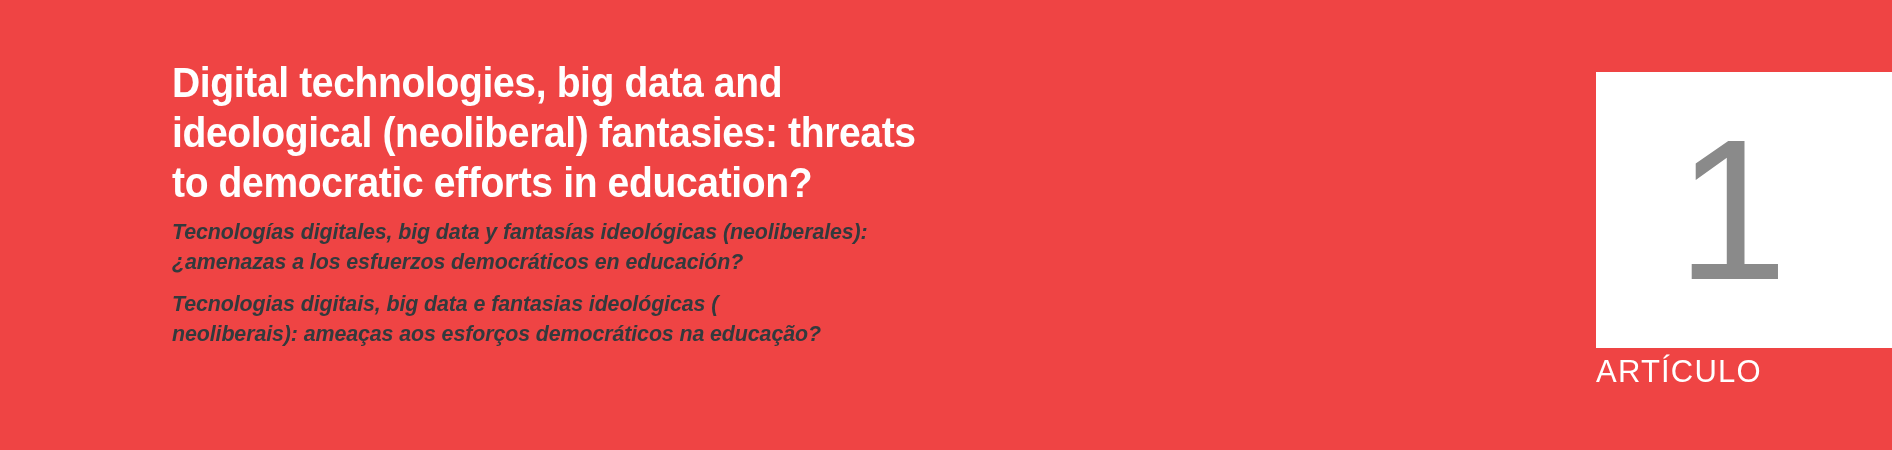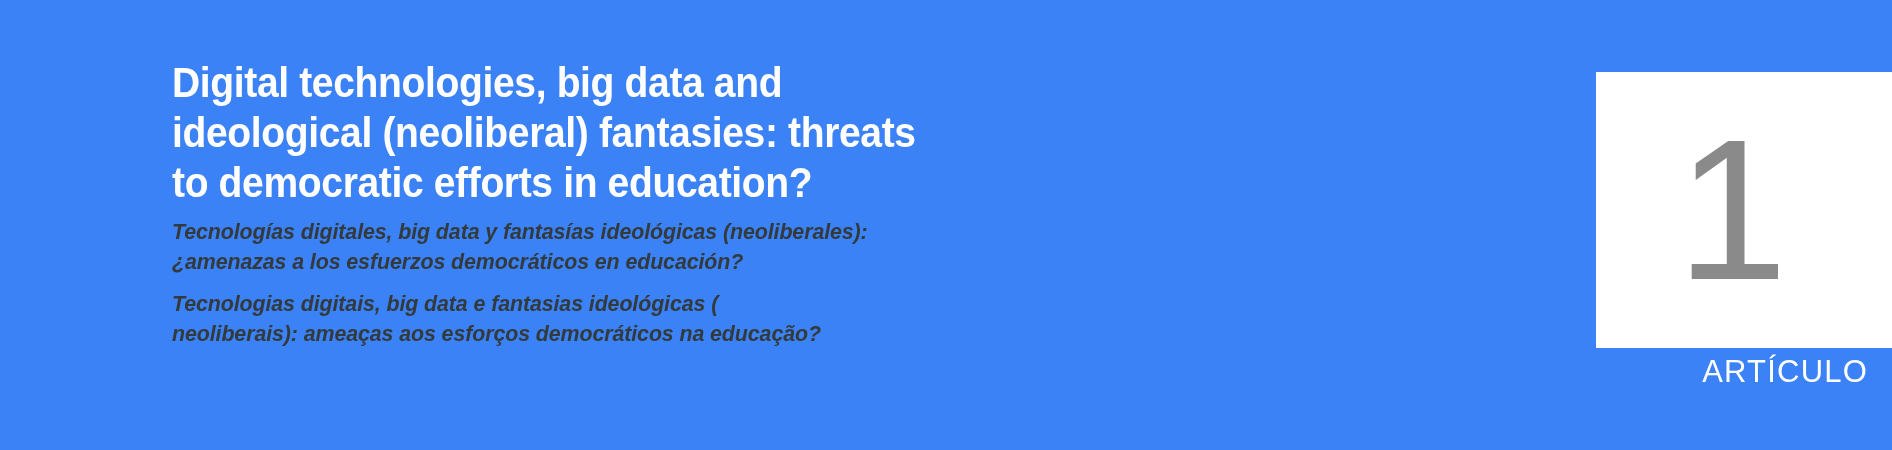--- a/index.html
+++ b/index.html
@@ -11,21 +11,21 @@
     height: 450px;
     background: #29b8ce;
     font-family: "Liberation Sans", sans-serif;
     overflow: hidden;
     position: relative;
   }
 
   #banner {
     position: absolute;
     inset: 0;
-    background: #3b82f6;
+    background: #ef4444;
   }
 
   
   #text-column {
     position: absolute;
     left: 172px;
     top: 0;
     width: 1000px;
     height: 450px;
   }
@@ -90,21 +90,21 @@
     font-size: 200px;
     line-height: 1;
     letter-spacing: 0;
   }
 
   #article-kicker {
     position: absolute;
     left: 1596px;
     top: 352px;
     width: 272px;
-    text-align: right;
+    text-align: left;
     color: #ffffff;
     font-family: "Liberation Sans", sans-serif;
     font-weight: 300;
     font-size: 31px;
     line-height: 40px;
     letter-spacing: 1.2px;
   }
 </style>
 </head>
 <body>

